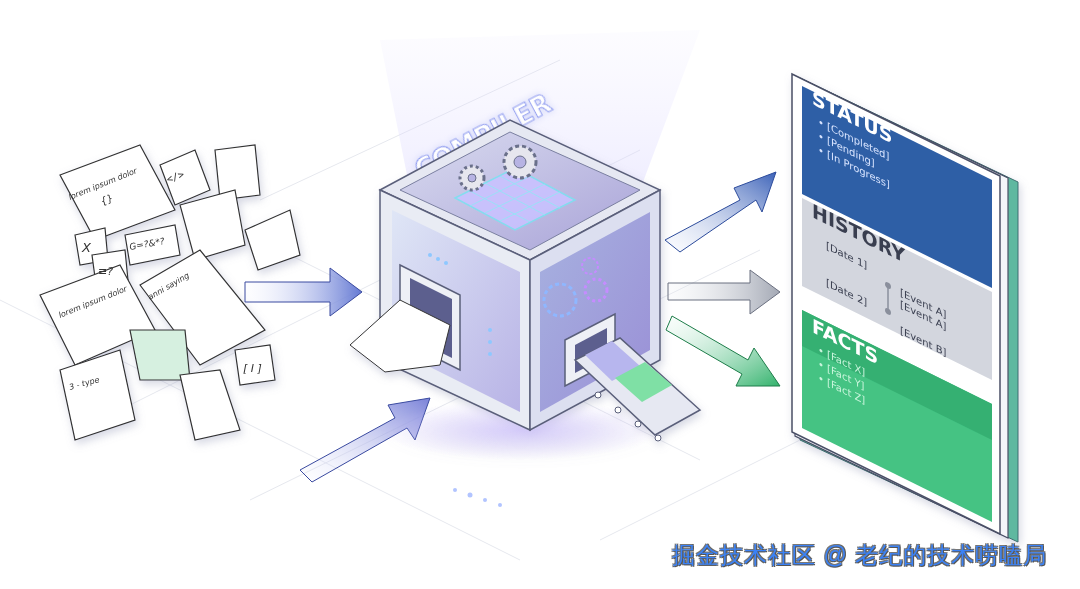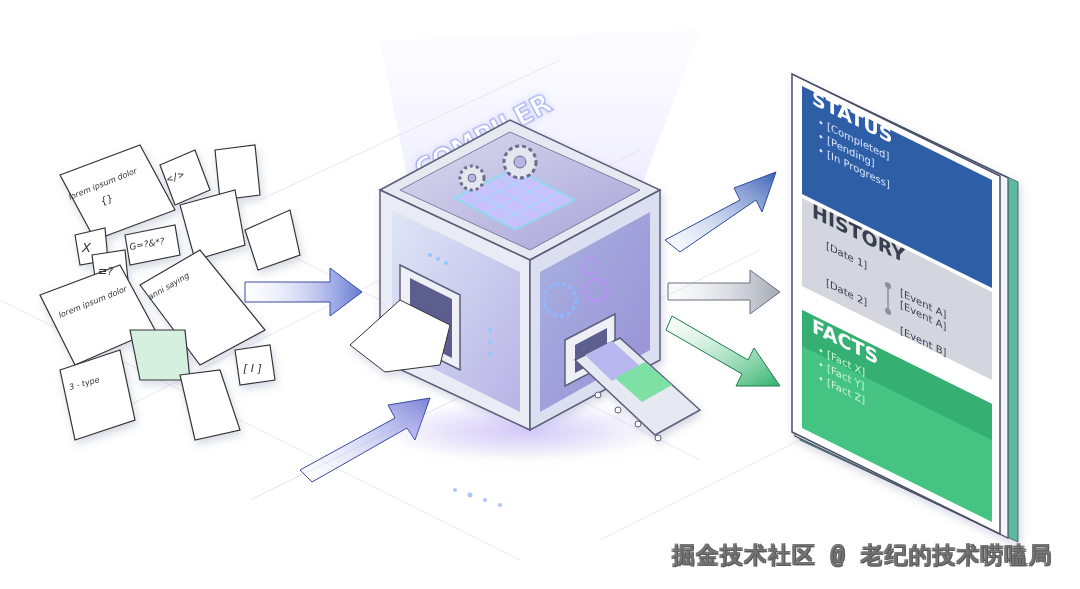--- a/index.html
+++ b/index.html
@@ -1,21 +1,21 @@
 <!DOCTYPE html>
 <html><head>
 <meta charset="utf-8">
 <style>
   html,body{margin:0;padding:0;background:#ffffff;}
   body{width:1080px;height:589px;position:relative;overflow:hidden;font-family:"DejaVu Sans",sans-serif;}
   .stage{position:absolute;left:0;top:0;width:1080px;height:589px;}
   svg text{font-family:"DejaVu Sans",sans-serif;}
   .mono{font-family:"DejaVu Sans Mono",monospace;}
   .hand{font-family:"DejaVu Serif",serif;font-style:italic;}
-  .watermark{position:absolute;left:672px;top:540px;font-family:Liberation Mono, monospace;font-size:23px;color:#737373;
+  .watermark{position:absolute;left:672px;top:540px;font-family:Liberation Sans, sans-serif;font-size:23px;color:#3b82f6;
     text-shadow:1px 1px 0 #555,-1px -1px 0 #777,1px -1px 0 #666,-1px 1px 0 #666;letter-spacing:1px;white-space:nowrap;}
 </style>
 </head>
 <body>
 
 <div class="stage">
 <svg width="1080" height="589" viewBox="0 0 1080 589" xmlns="http://www.w3.org/2000/svg">
   <defs>
     <linearGradient id="gBlueArrow" x1="0" y1="1" x2="1" y2="0">
       <stop offset="0" stop-color="#e9eefb" stop-opacity="0.2"></stop>

